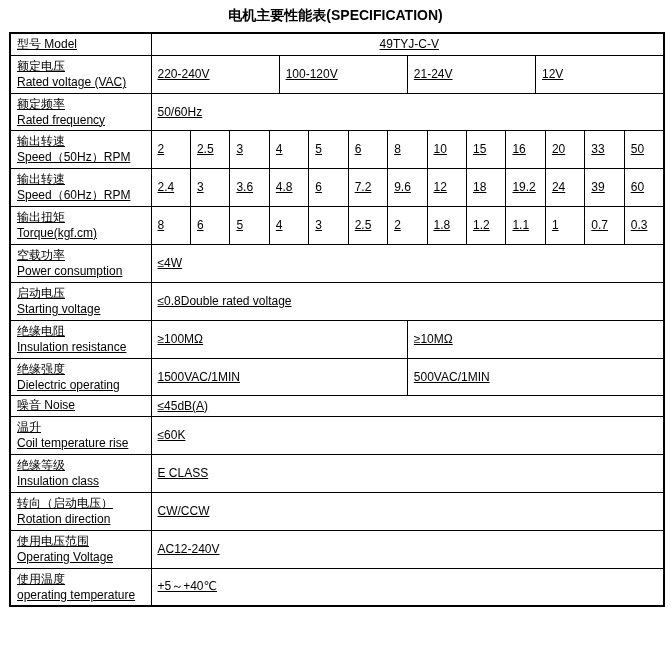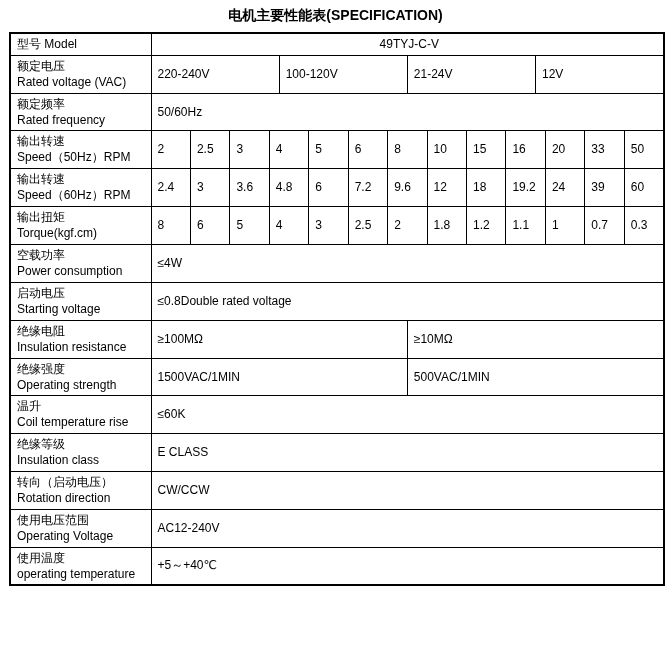--- a/index.html
+++ b/index.html
@@ -17,20 +17,21 @@
     text-align: center;
     margin: 6px 0 7px 0;
     line-height: 19px;
   }
   table.spec {
     border-collapse: collapse;
     table-layout: fixed;
     width: 654px;
     margin-left: 9px;
     border: 2px solid #000000;
+    text-decoration: underline;
   }
   table.spec td {
     border: 1px solid #000000;
     font-size: 12px;
     padding: 1px 2px 1px 6px;
     overflow: hidden;
     vertical-align: middle;
     white-space: nowrap;
   }
   td.label { padding-left: 5px; }
@@ -158,26 +159,30 @@
         <div class="zh">绝缘电阻</div>
         <div class="en">Insulation resistance</div>
       </td>
       <td colspan="26">≥100MΩ</td>
       <td colspan="26">≥10MΩ</td>
     </tr>
 
     <tr class="h37">
       <td class="label">
         <div class="zh">绝缘强度</div>
-        <div class="en">Operating strength</div>
+        <div class="en">Dielectric operating</div>
       </td>
       <td colspan="26">1500VAC/1MIN</td>
       <td colspan="26">500VAC/1MIN</td>
     </tr>
 
+    <tr class="h21">
+      <td class="label">噪音 Noise</td>
+      <td colspan="52">≤45dB(A)</td>
+    </tr>
 
     <tr class="h38">
       <td class="label">
         <div class="zh">温升</div>
         <div class="en">Coil temperature rise</div>
       </td>
       <td colspan="52">≤60K</td>
     </tr>
 
     <tr class="h38">

